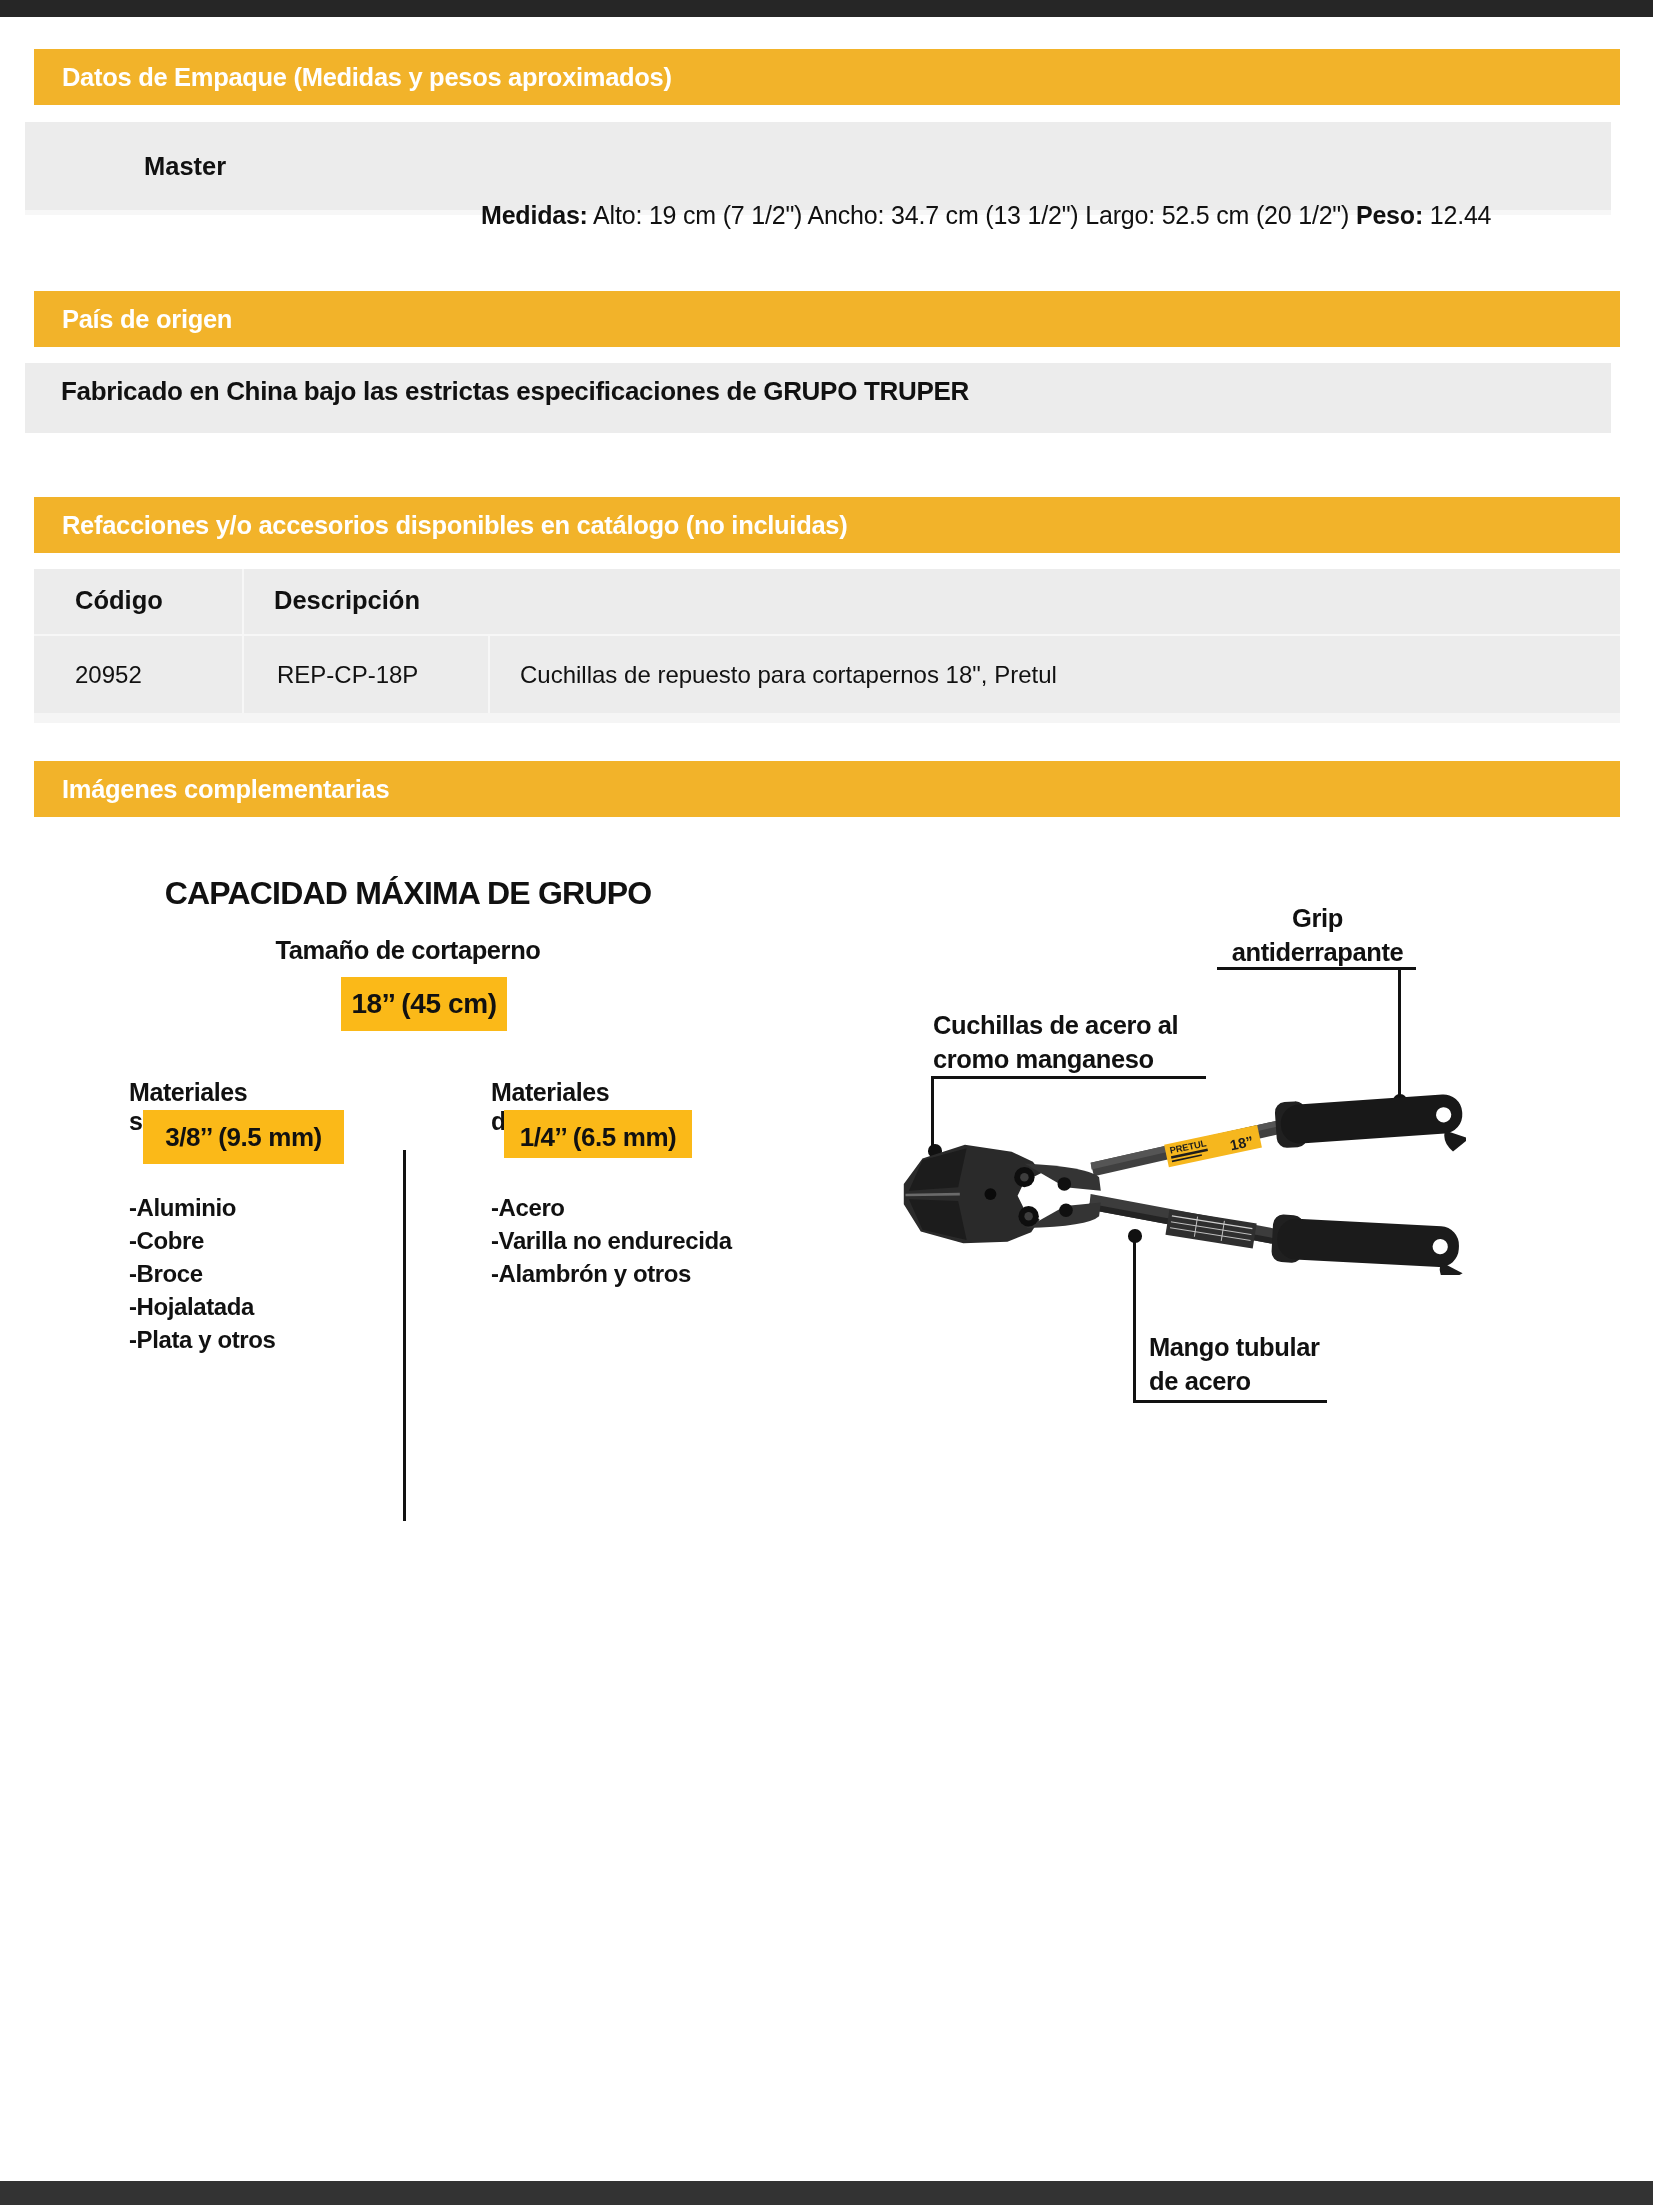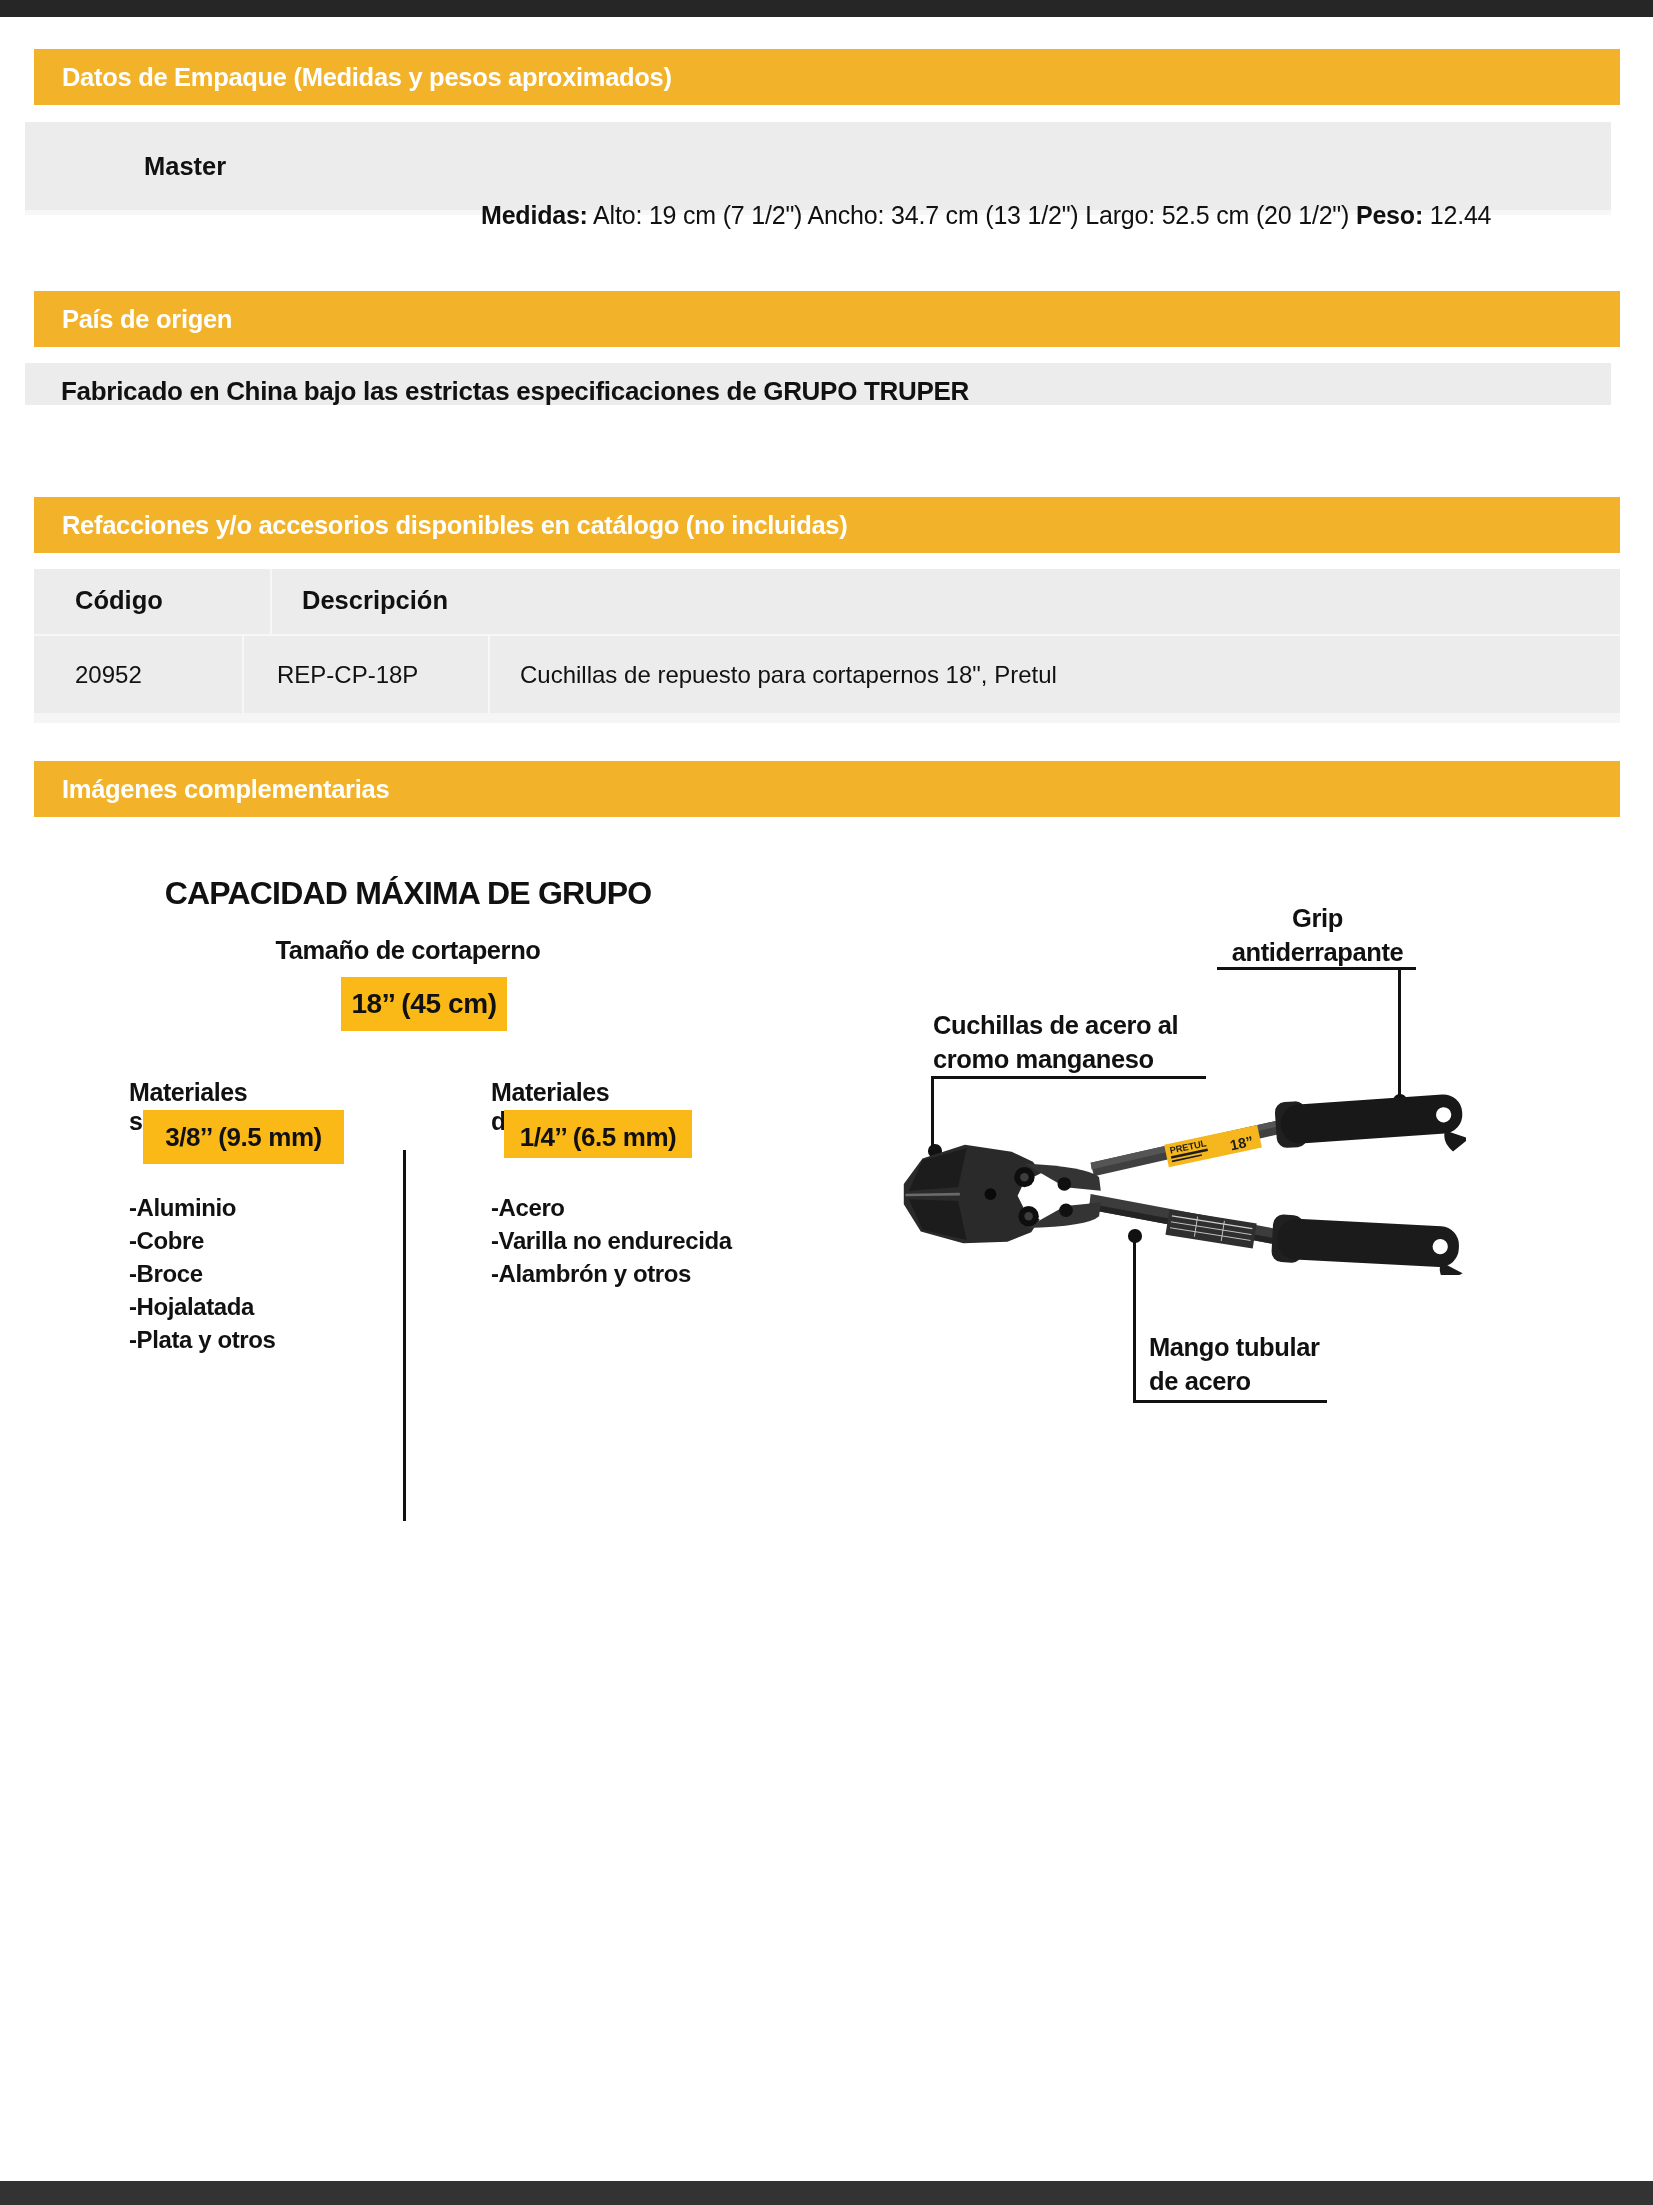--- a/index.html
+++ b/index.html
@@ -22,25 +22,25 @@
   .band{left:34px;width:1586px;height:56px;background:var(--header-yellow);
         color:#ffffff;font-weight:bold;font-size:25.5px;line-height:56px;
         padding-left:28px;letter-spacing:-0.3px;}
 
   .grayrow{left:25px;width:1586px;background:var(--row-gray);justify-content:flex-end;}
   .master-row{top:122px;height:93px;border-bottom:5.1px solid var(--row-divider);display:flex;}
   .master-label{width:337px;padding-left:41px;font-weight:bold;font-size:25.5px;line-height:88px;}
   .master-text{width:1130px;font-size:25px;line-height:33px;padding-top:11px;white-space:pre-wrap;letter-spacing:-0.2px;}
   .b{font-weight:bold;}
 
-  .origen-row{top:363px;height:42px;font-weight:bold;font-size:26px;line-height:57px;padding-left:36px;letter-spacing:-0.3px;}
+  .origen-row{top:363px;height:70px;font-weight:bold;font-size:26px;line-height:57px;padding-left:36px;letter-spacing:-0.3px;}
 
   .table{left:34px;top:569px;width:1586px;background:var(--row-gray);}
   .trow{display:flex;}
-  .thead{height:65px;border-bottom:2.5px solid var(--row-divider);gap:28px;}
+  .thead{height:65px;border-bottom:2.5px solid var(--row-divider);}
   .tdata{height:77px;}
   .tstrip{height:10.2px;background:#F5F5F5;}
   .c1{width:167px;padding-left:41px;}
   .c2{width:211px;padding-left:33px;border-left:2.5px solid var(--row-divider);}
   .c3{flex:1;padding-left:30px;border-left:2.5px solid var(--row-divider);}
   .thead .cell{font-weight:bold;font-size:25.5px;line-height:62px;}
   .tdata .cell{font-size:24px;line-height:77px;}
 
   
   .ig{letter-spacing:-0.4px;}

